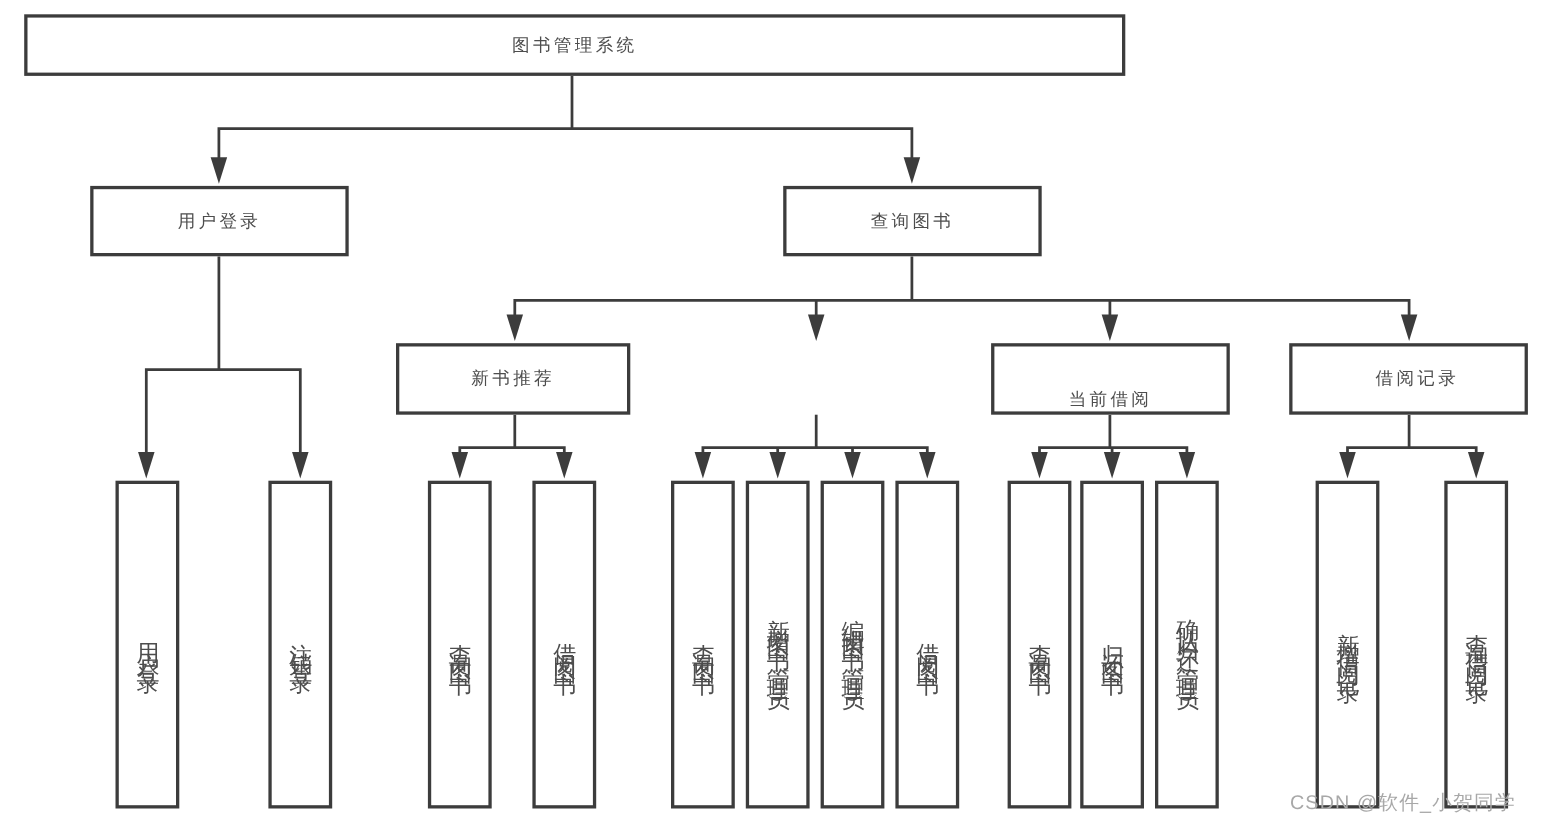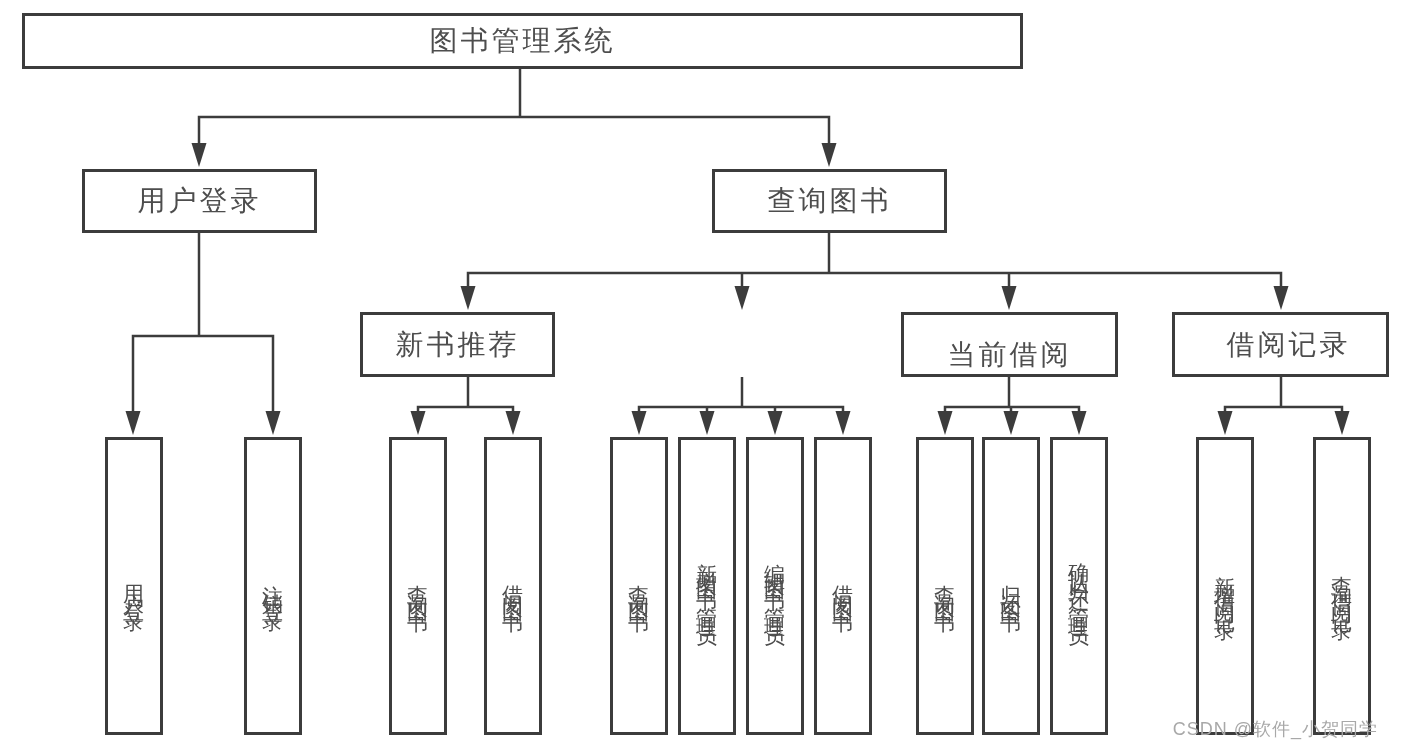--- a/index.html
+++ b/index.html
@@ -20,37 +20,37 @@
     position: absolute;
     box-sizing: border-box;
     border: 3px solid #3c3c3c;
     background: #ffffff;
     display: flex;
     align-items: center;
     justify-content: center;
     color: #4d4d4d;
   }
   .node .lbl {
-    font-size: 28px;
+    font-size: 16px;
     letter-spacing: 3px;
     white-space: nowrap;
   }
   .vnode .lbl {
     writing-mode: vertical-rl;
     text-orientation: mixed;
     font-size: 21px;
     letter-spacing: 9px;
     line-height: 1;
     white-space: nowrap;
   }
   
   #n-root            { left: 22px;   top: 13px;  width: 1001px; height: 56px; }
   #n-user-login      { left: 82px;   top: 169px; width: 235px;  height: 64px; }
   #n-book-mgmt       { left: 712px;  top: 169px; width: 235px;  height: 64px; }
-  #n-new-book        { left: 360px;  top: 312px; width: 195px;  height: 65px; }
+  #n-new-book        { left: 360px;  top: 312px; width: 213px;  height: 65px; }
   #n-book-borrow     { left: 633px;  top: 312px; width: 217px;  height: 65px; }
   #n-current-borrow  { left: 901px;  top: 312px; width: 217px;  height: 65px; align-items: flex-end; }
   #n-borrow-record   { left: 1172px; top: 312px; width: 217px;  height: 65px; padding-left: 16px; }
   .leaf { top: 437px; width: 58px; height: 298px; }
   #lf-01 { left: 105px;  }
   #lf-02 { left: 244px;  }
   #lf-03 { left: 389px;  }
   #lf-04 { left: 484px;  }
   #lf-05 { left: 610px;  }
   #lf-06 { left: 678px;  }

